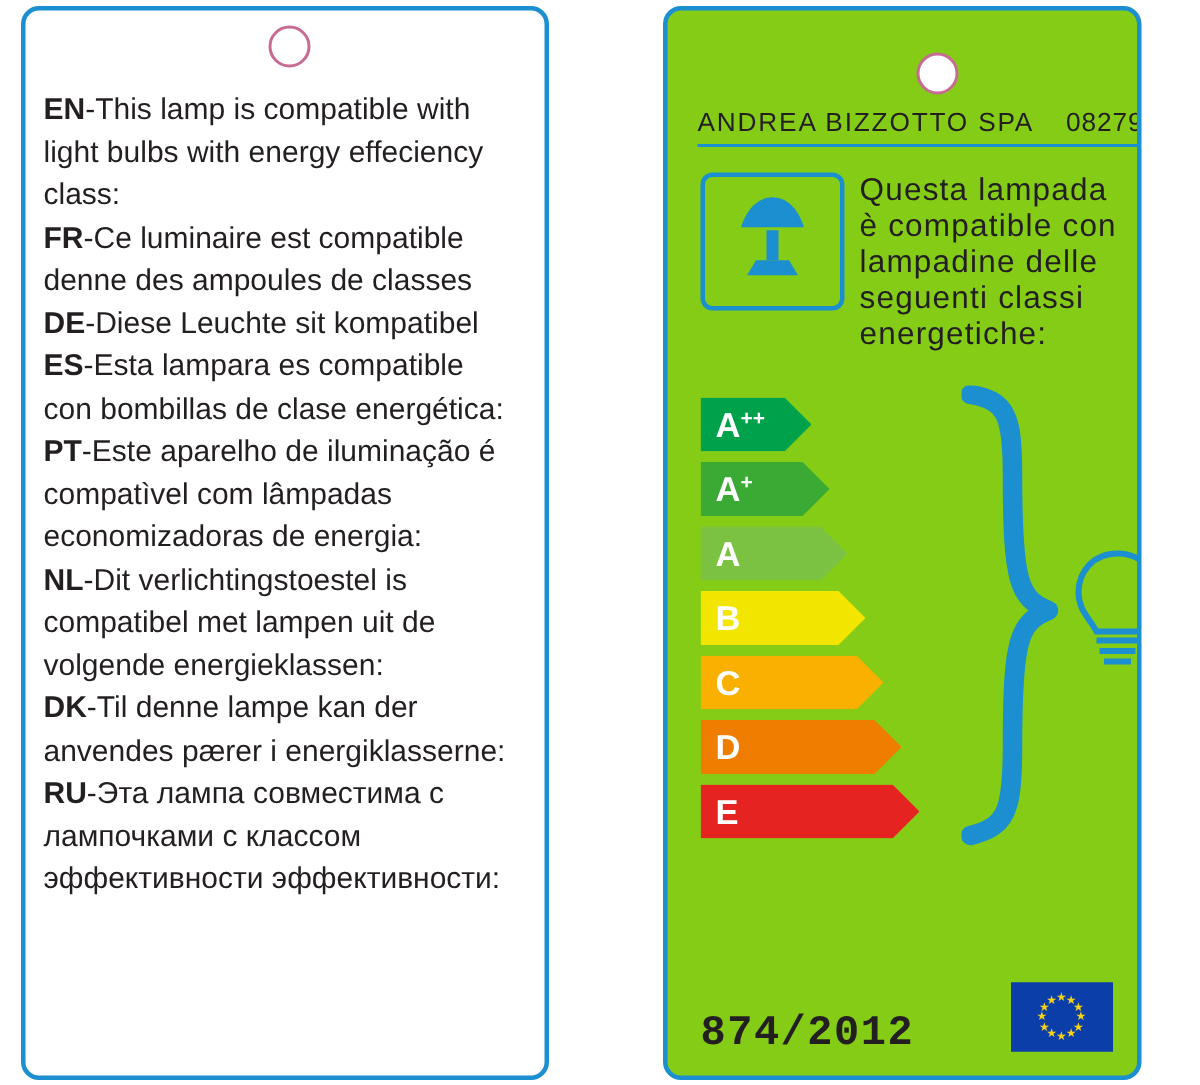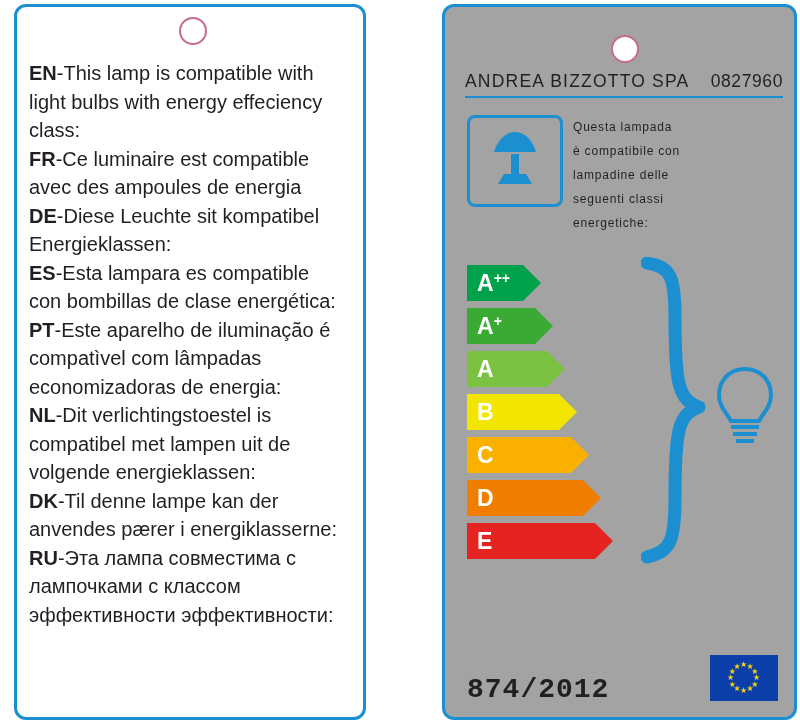--- a/index.html
+++ b/index.html
@@ -71,26 +71,26 @@
   .panel-right {
     width: 400px;
     height: 723px;
     box-sizing: border-box;
     position: relative;
   }
   .card-right {
     position: absolute;
     left: 42px;
     top: 4px;
-    width: 355px;
+    width: 319px;
     height: 716px;
     box-sizing: border-box;
     border: 3px solid #1b8fd0;
     border-radius: 12px;
-    background: #a3a3a3;
+    background: #84cc16;
     overflow: hidden;
   }
   .hole-right {
     width: 24px;
     height: 24px;
     left: 166px;
     top: 28px;
   }
   .brandrow {
     position: absolute;
@@ -122,21 +122,21 @@
     position: absolute;
     left: 50%;
     top: 50%;
     transform: translate(-50%, -50%);
   }
   .it-text {
     position: absolute;
     left: 128px;
     top: 108px;
     width: 210px;
-    font-size: 12px;
+    font-size: 21px;
     line-height: 24px;
     letter-spacing: 0.8px;
     color: #231f20;
   }
 
   
   .energy {
     position: absolute;
     left: 22px;
     top: 258px;
@@ -208,23 +208,22 @@
 <div class="sheet">
 
   <div class="panel panel-left">
     <div class="card-left">
       <div class="hole hole-left"></div>
       <div class="left-text" id="left-text">
           <div class="ln"><span class="lang">EN</span>-This lamp is compatible with</div>
           <div class="ln">light bulbs with energy effeciency</div>
           <div class="ln">class:</div>
           <div class="ln"><span class="lang">FR</span>-Ce luminaire est compatible</div>
-          <div class="ln">avec des ampoules de energia</div>
+          <div class="ln">denne des ampoules de classes</div>
           <div class="ln"><span class="lang">DE</span>-Diese Leuchte sit kompatibel</div>
-          <div class="ln">Energieklassen:</div>
           <div class="ln"><span class="lang">ES</span>-Esta lampara es compatible</div>
           <div class="ln">con bombillas de clase energética:</div>
           <div class="ln"><span class="lang">PT</span>-Este aparelho de iluminação é</div>
           <div class="ln">compatìvel com lâmpadas</div>
           <div class="ln">economizadoras de energia:</div>
           <div class="ln"><span class="lang">NL</span>-Dit verlichtingstoestel is</div>
           <div class="ln">compatibel met lampen uit de</div>
           <div class="ln">volgende energieklassen:</div>
           <div class="ln"><span class="lang">DK</span>-Til denne lampe kan der</div>
           <div class="ln">anvendes pærer i energiklasserne:</div>
@@ -249,21 +248,21 @@
           <svg width="58" height="62" viewBox="0 0 58 62" xmlns="http://www.w3.org/2000/svg">
             <path d="M29 4 C18 4 11 14 8 24 L50 24 C47 14 40 4 29 4 Z" fill="#1b8fd0"></path>
             <rect x="25" y="26" width="8" height="20" fill="#1b8fd0"></rect>
             <path d="M12 56 L46 56 L40 46 L18 46 Z" fill="#1b8fd0"></path>
           </svg>
         </span>
       </div>
 
       <div class="it-text" id="it-text">
           <div>Questa lampada</div>
-          <div>è compatibile con</div>
+          <div>è compatible con</div>
           <div>lampadine delle</div>
           <div>seguenti classi</div>
           <div>energetiche:</div>
         </div>
 
       <div class="energy" id="energy-scale">
           <div class="arrow-row">
             <div class="arrow" style="width: 74px; background: rgb(0, 161, 75); clip-path: polygon(0px 0px, calc(100% - 18px) 0px, 100% 50%, calc(100% - 18px) 100%, 0px 100%);">
               <span>A</span>
               <sup>++</sup>

